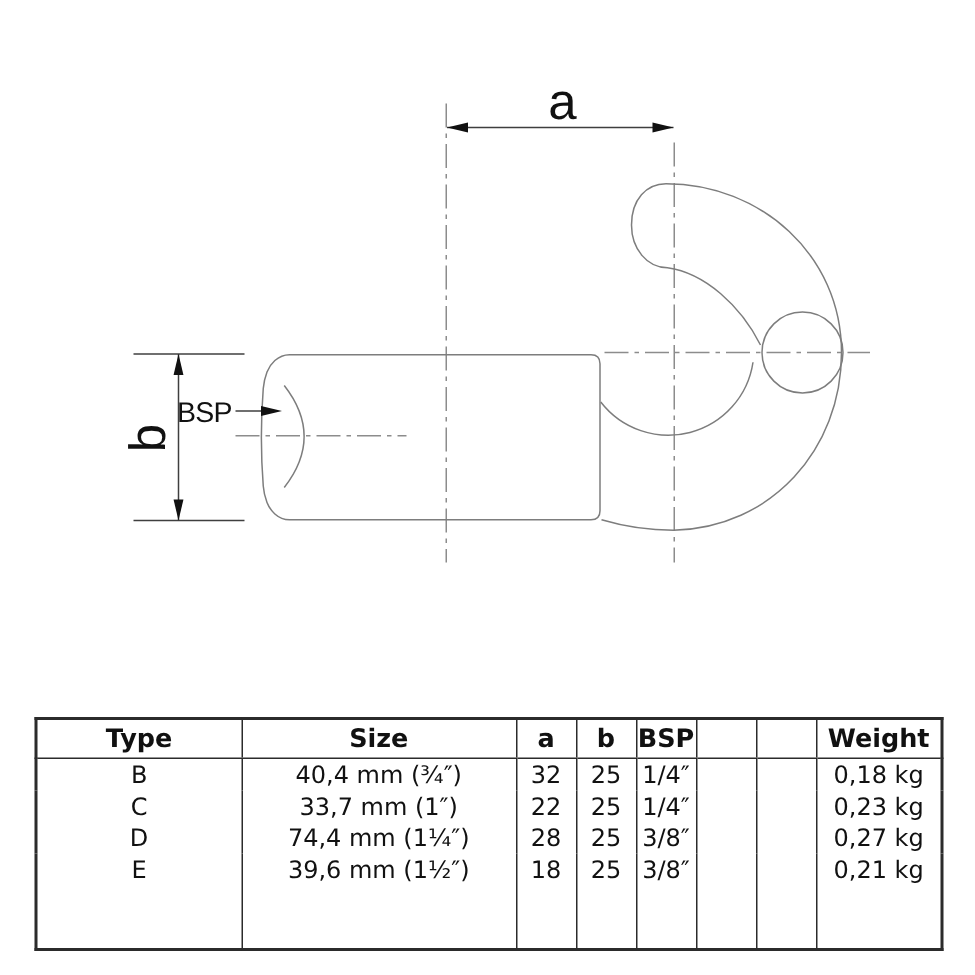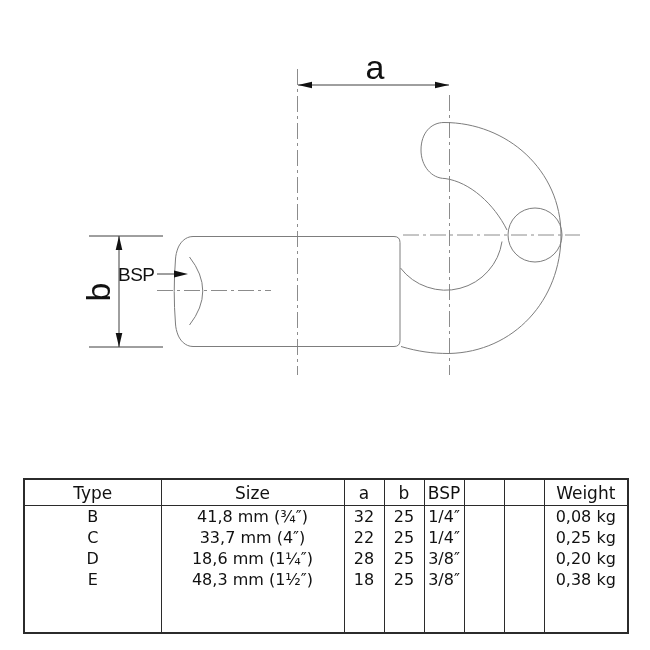--- a/index.html
+++ b/index.html
@@ -16,21 +16,21 @@
   .arrow{fill:var(--ink);stroke:none;}
   .dimlabel{fill:var(--ink);font-family:"Liberation Sans",sans-serif;font-size:34px;}
   .bsplabel{fill:var(--ink);font-family:"Liberation Sans",sans-serif;font-size:19px;letter-spacing:-0.5px;}
   table.spec{position:absolute;left:23px;top:478px;width:604px;
              border-collapse:collapse;table-layout:fixed;
              border:2px solid var(--tborder);
              font-family:"DejaVu Sans",sans-serif;}
   table.spec th, table.spec td{border-left:1px solid var(--tborder);padding:0;white-space:nowrap;overflow:hidden;}
   table.spec th:first-child, table.spec td:first-child{border-left:none;}
   table.spec thead th{border-bottom:1px solid var(--tborder);height:25px;
-                      font-size:17px;font-weight:normal;text-align:center;vertical-align:middle;color:var(--ink);}
+                      font-size:17px;font-weight:bold;text-align:center;vertical-align:middle;color:var(--ink);}
   table.spec tbody td{height:21px;font-size:16px;text-align:center;vertical-align:middle;color:var(--ink);}
   table.spec tbody tr.spacer td{height:42px;}
   td.size-cell{text-align:left;padding-left:14px;}
   td.bsp-cell{text-align:left;padding-left:4px;}
 </style>
 </head>
 <body>
 
 <div class="stage">
 
@@ -105,57 +105,57 @@
         <th>b</th>
         <th>BSP</th>
         <th></th>
         <th></th>
         <th>Weight</th>
       </tr>
     </thead>
     <tbody>
       <tr>
         <td>B</td>
-        <td class="size-cell">41,8 mm (¾″)</td>
+        <td class="size-cell">40,4 mm (¾″)</td>
         <td>32</td>
         <td>25</td>
         <td class="bsp-cell">1/4″</td>
         <td></td>
         <td></td>
-        <td>0,08 kg</td>
+        <td>0,18 kg</td>
       </tr>
       <tr>
         <td>C</td>
-        <td class="size-cell">33,7 mm (4″)</td>
+        <td class="size-cell">33,7 mm (1″)</td>
         <td>22</td>
         <td>25</td>
         <td class="bsp-cell">1/4″</td>
         <td></td>
         <td></td>
-        <td>0,25 kg</td>
+        <td>0,23 kg</td>
       </tr>
       <tr>
         <td>D</td>
-        <td class="size-cell">18,6 mm (1¼″)</td>
+        <td class="size-cell">74,4 mm (1¼″)</td>
         <td>28</td>
         <td>25</td>
         <td class="bsp-cell">3/8″</td>
         <td></td>
         <td></td>
-        <td>0,20 kg</td>
+        <td>0,27 kg</td>
       </tr>
       <tr>
         <td>E</td>
-        <td class="size-cell">48,3 mm (1½″)</td>
+        <td class="size-cell">39,6 mm (1½″)</td>
         <td>18</td>
         <td>25</td>
         <td class="bsp-cell">3/8″</td>
         <td></td>
         <td></td>
-        <td>0,38 kg</td>
+        <td>0,21 kg</td>
       </tr>
       <tr class="spacer">
         <td></td>
           <td></td>
         <td></td>
           <td></td>
         <td></td>
           <td></td>
         <td></td>
           <td></td>

